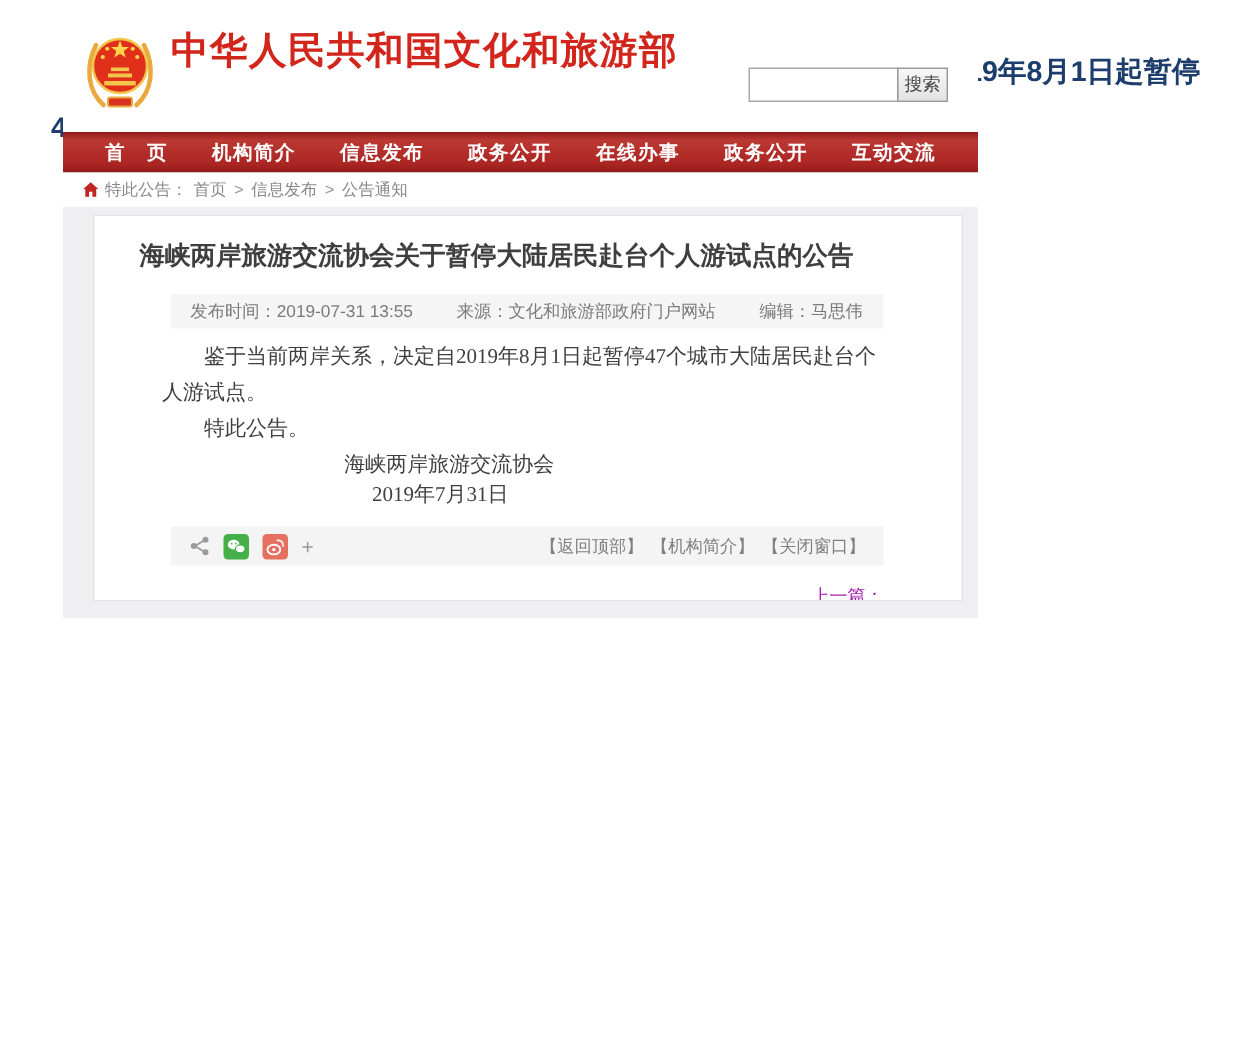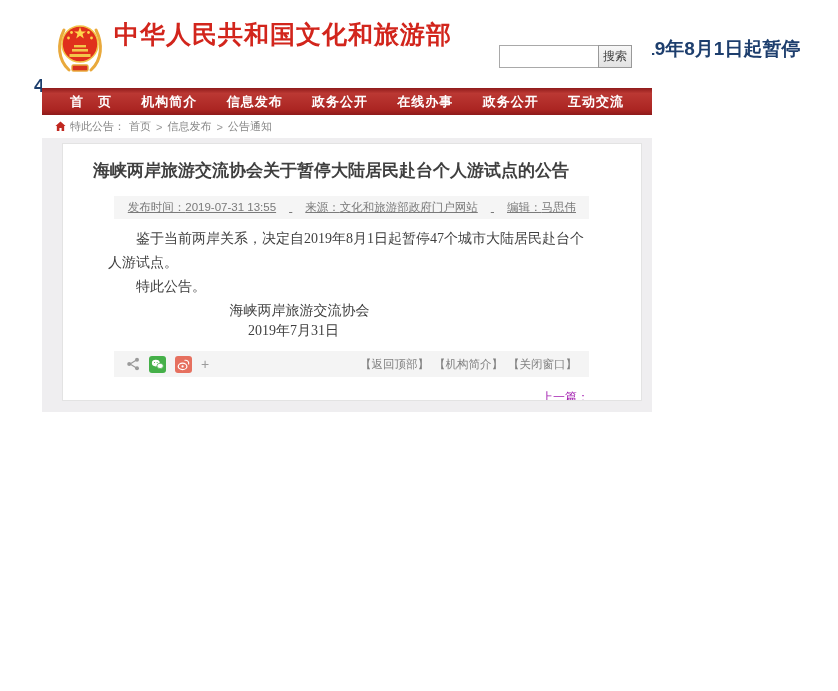--- a/index.html
+++ b/index.html
@@ -28,22 +28,22 @@
   .nav a { color:#fff; font-size:13px; font-weight:bold; text-decoration:none; letter-spacing:1px; white-space:nowrap; }
 
   .breadcrumb { height:23px; background:#fff; display:flex; align-items:center; gap:4px;
     font-size:11px; color:#888; padding-left:13px; }
   .breadcrumb a { color:#888; text-decoration:none; }
   .crumb-sep { color:#999; margin:0 1px; }
 
   .article-outer { padding:5px 10px 0 20px; }
   .article { background:#fff; border:1px solid #e3e3e3; height:258px; padding-top:12px; overflow:hidden; }
   .a-title { font-size:17px; font-weight:600; color:#3f3f3f; margin:3px 30px 13px; line-height:24px; }
-  .a-meta { margin:0 52px 0 51px; background:#f5f5f5; padding:4px 0; text-align:right;
-    font-size:11.5px; color:#7a7a7a; white-space:nowrap;text-decoration:underline; }
+  .a-meta { margin:0 52px 0 51px; background:#f5f5f5; padding:4px 0; text-align:left;
+    font-size:11.5px; color:#7a7a7a; white-space:nowrap; }
   .a-meta .seg { margin:0 13px; }
   .a-body { margin:8px 50px 0 45px; font-family:"Liberation Serif","DejaVu Serif",serif;
     font-size:14px; color:#3f3f3f; line-height:24px; }
   .a-body p { text-indent:2em; }
   .a-sign { margin:2px 105px 0 0; text-align:center; font-family:"Liberation Serif","DejaVu Serif",serif;
     font-size:14px; color:#3f3f3f; line-height:20px; }
   .a-sign .sig-date { padding-right:12px; }
 
   .share-bar { margin:10px 52px 0 51px; background:#f4f4f4; height:26px;
     display:flex; align-items:center; padding:0 12px; }

